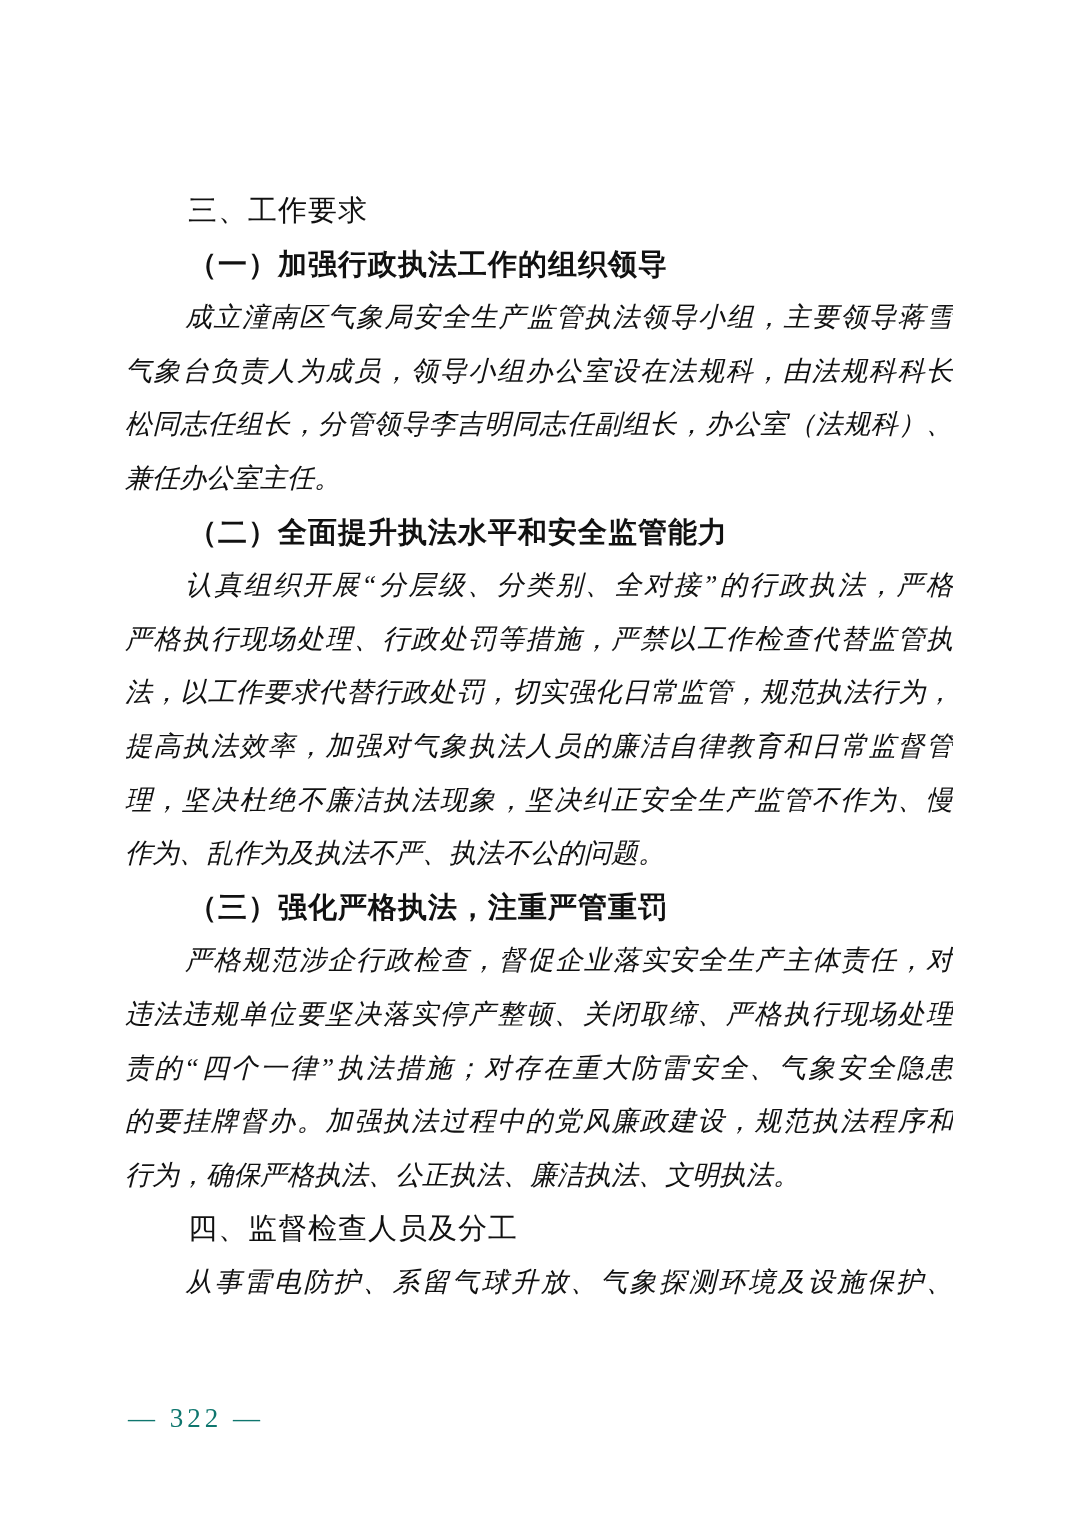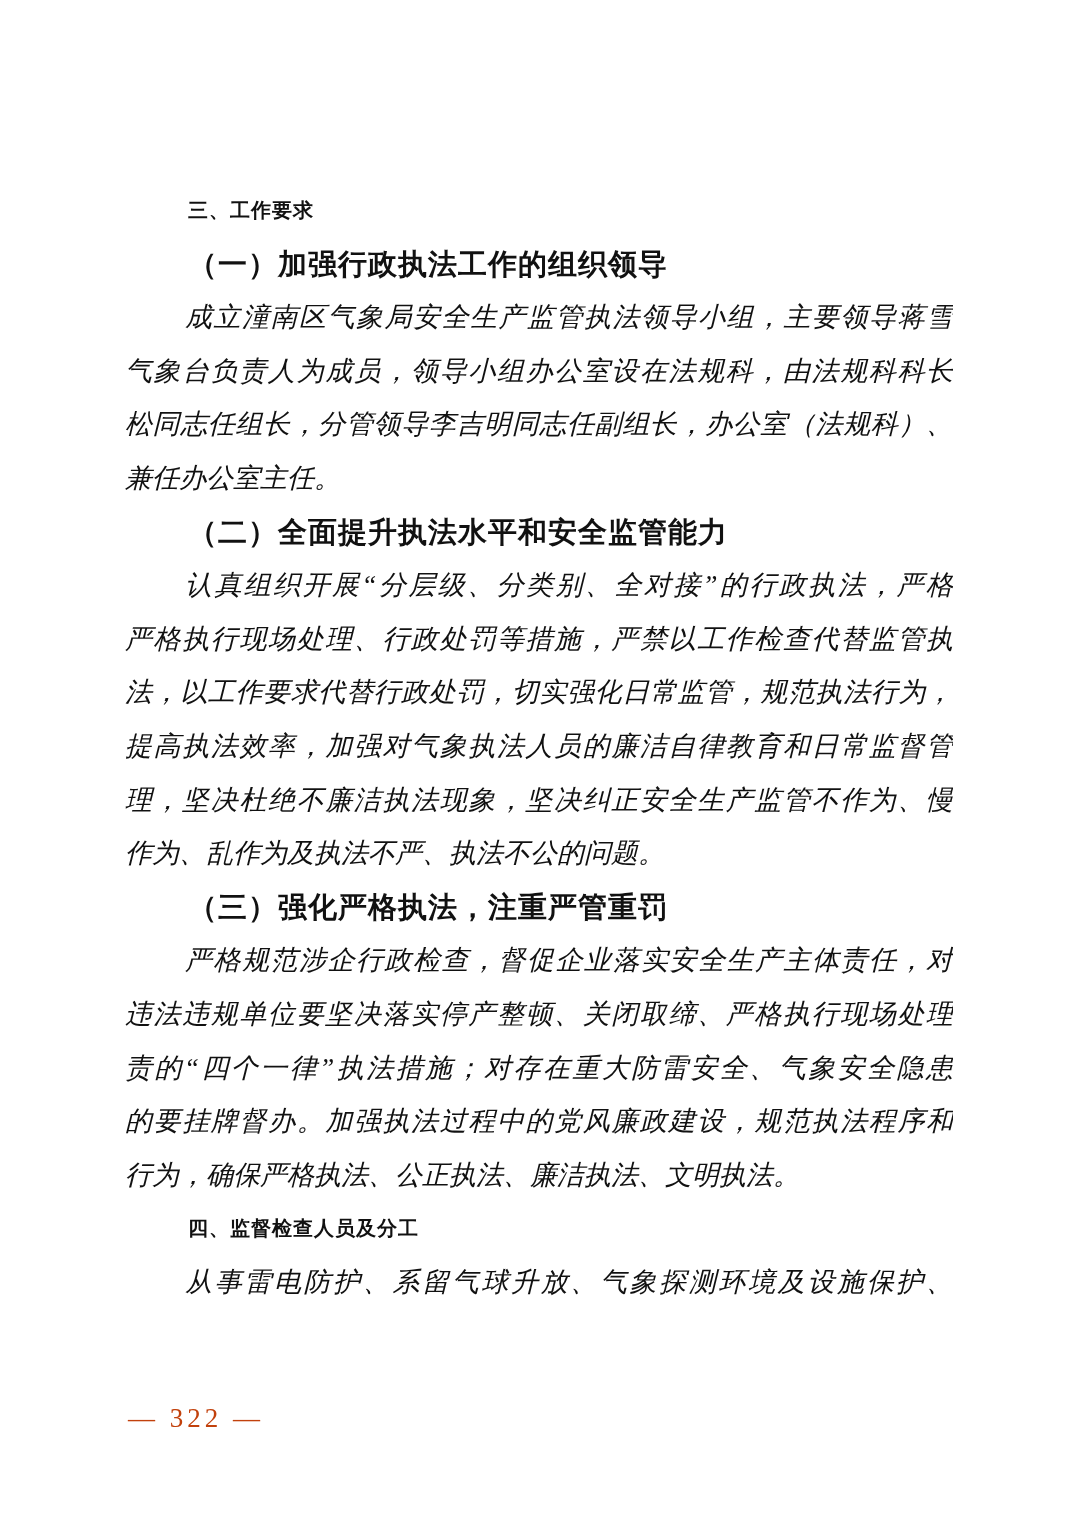--- a/index.html
+++ b/index.html
@@ -17,22 +17,22 @@
     overflow: hidden;
   }
   .content {
     position: absolute;
     left: 125px;
     top: 184px;
     width: 828px;
   }
   .h1 {
     font-family: "Liberation Sans", sans-serif;
-    font-weight: bold;
-    font-size: 20px;
+    font-weight: normal;
+    font-size: 29px;
     line-height: 53.6px;
     height: 53.6px;
     padding-left: 63px;
     letter-spacing: 1px;
     white-space: nowrap;
   }
   .h2 {
     font-family: Liberation Sans, sans-serif;
     font-weight: bold;
     font-size: 29px;
@@ -61,21 +61,21 @@
   .line.para-end {
     text-align-last: left;
   }
   .footer {
     position: absolute;
     left: 128px;
     top: 1398px;
     font-size: 27px;
     line-height: 40px;
     letter-spacing: 4px;
-    color: #c2410c;
+    color: #0f766e;
   }
 </style>
 </head>
 <body>
 
 <div class="page">
   <div class="content">
       <div class="h1">三、工作要求</div>
       <div class="h2">（一）加强行政执法工作的组织领导</div>
       <div class="para">

